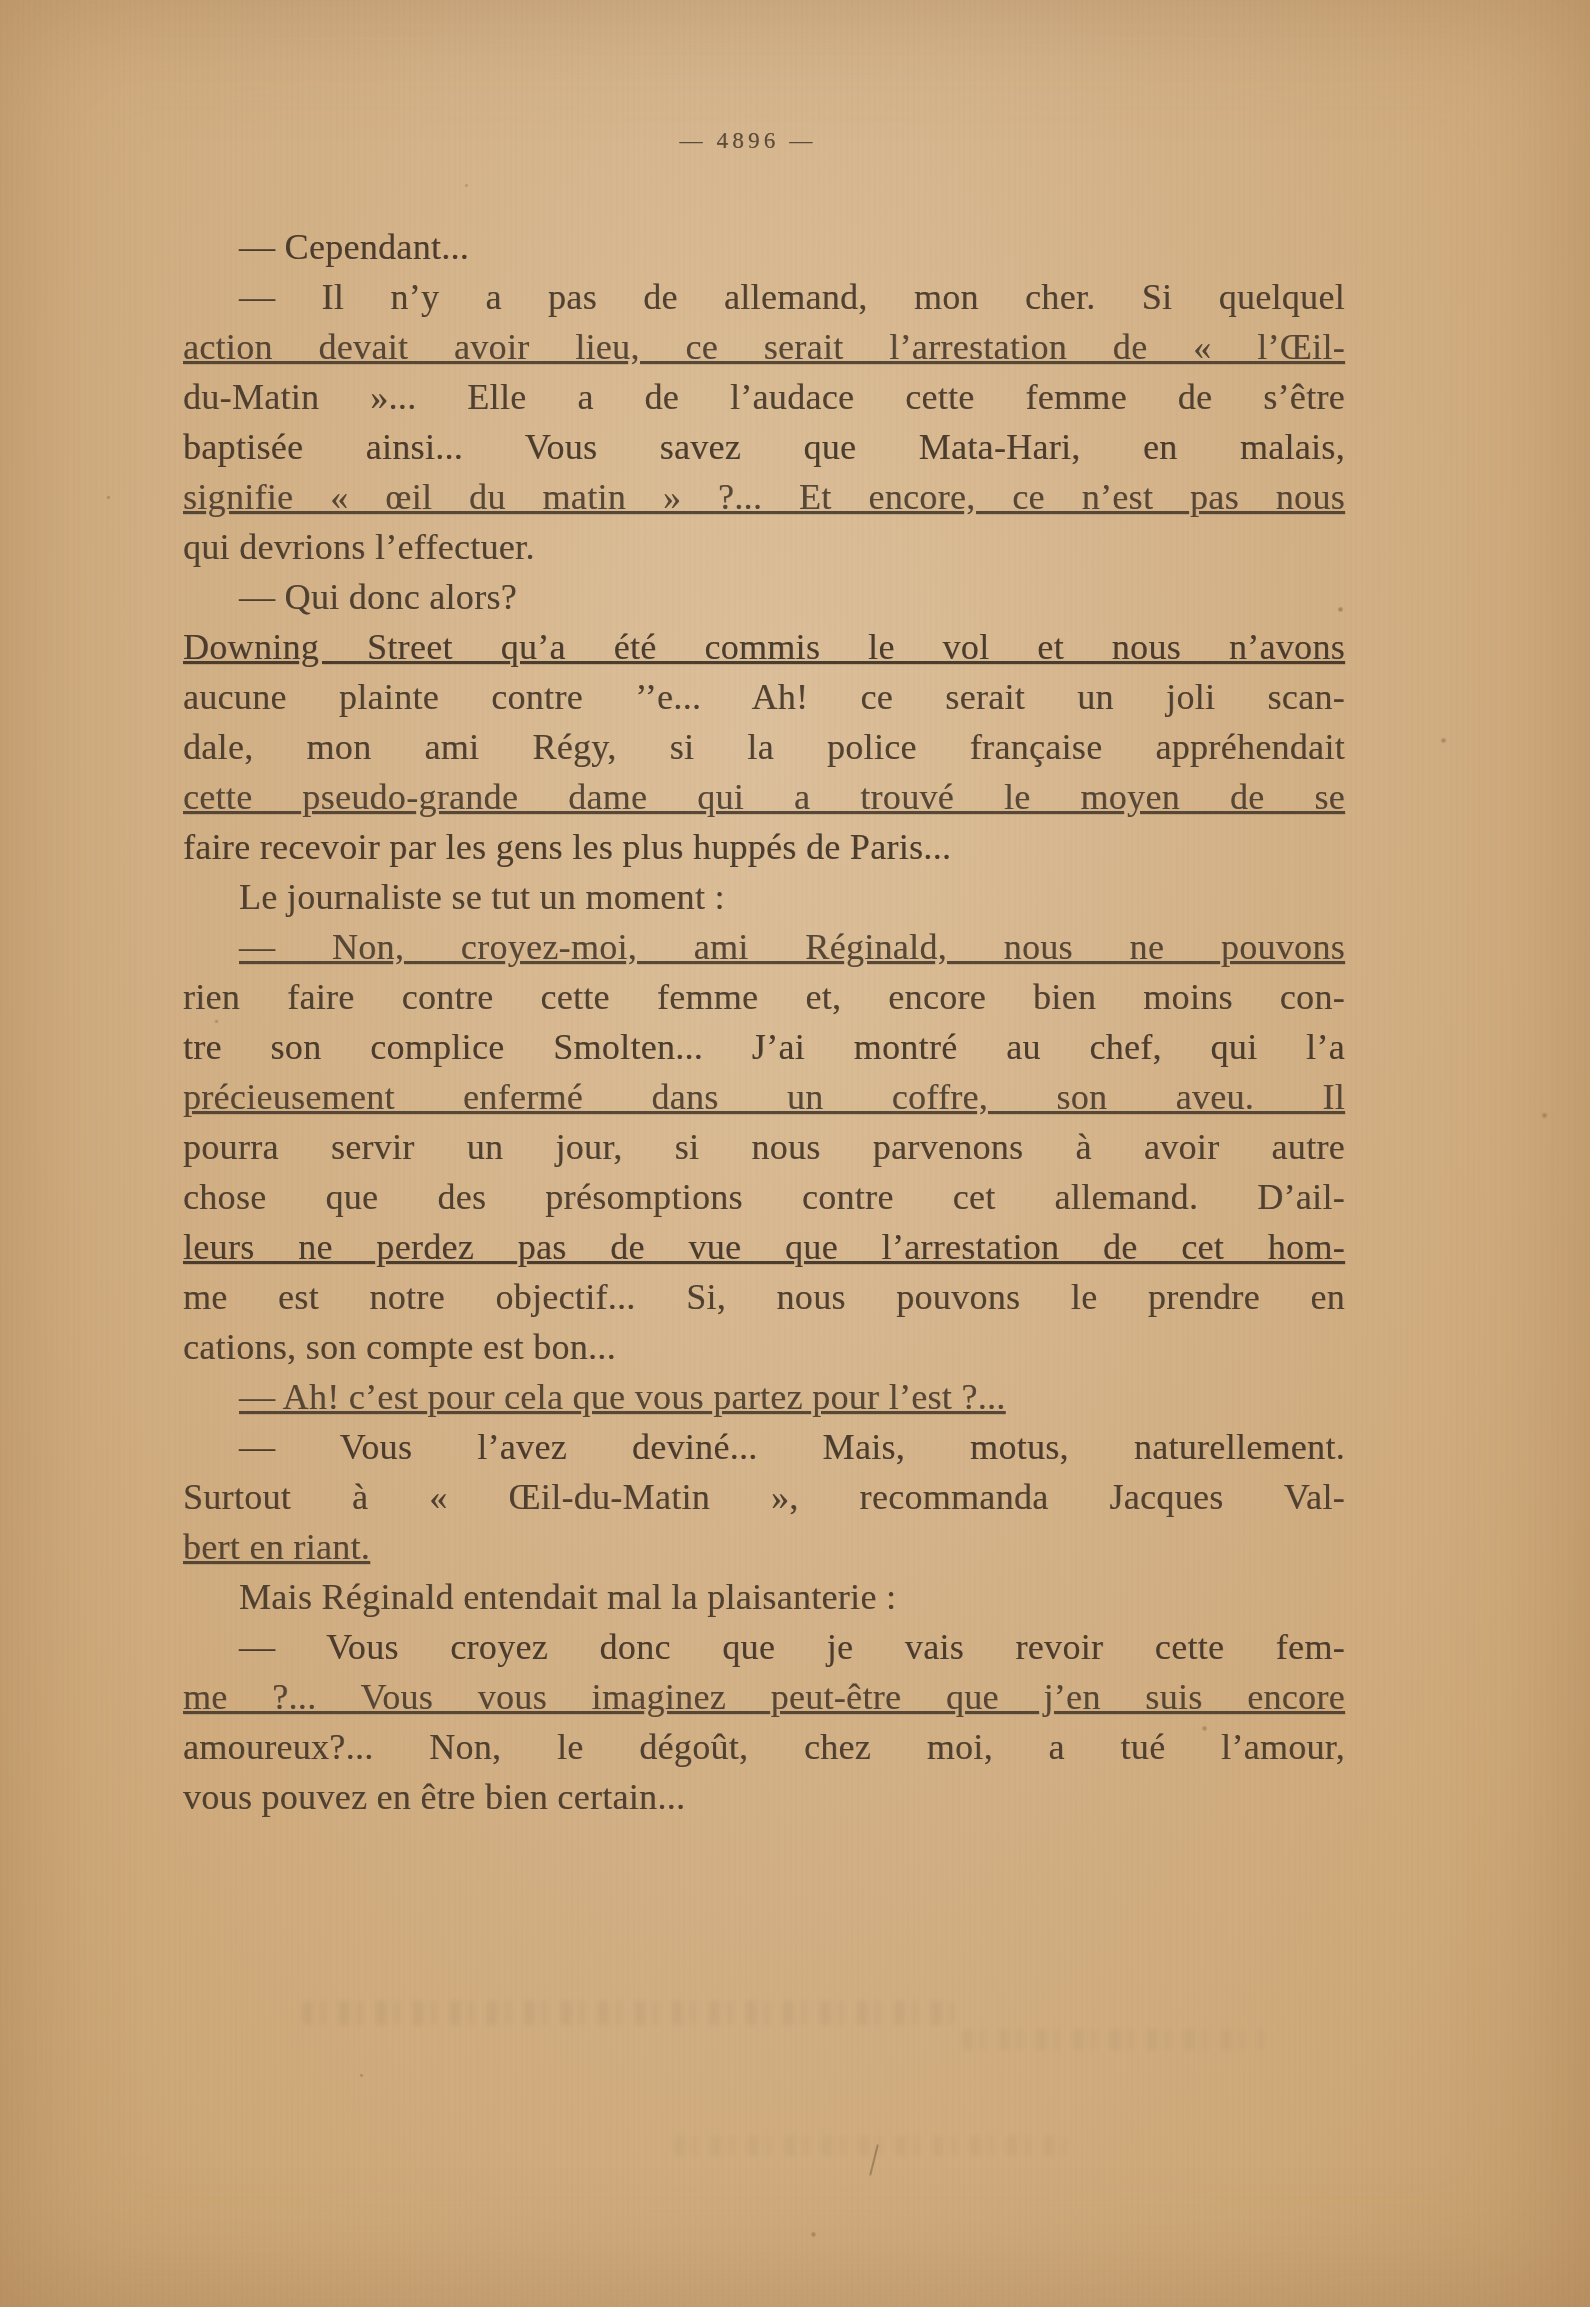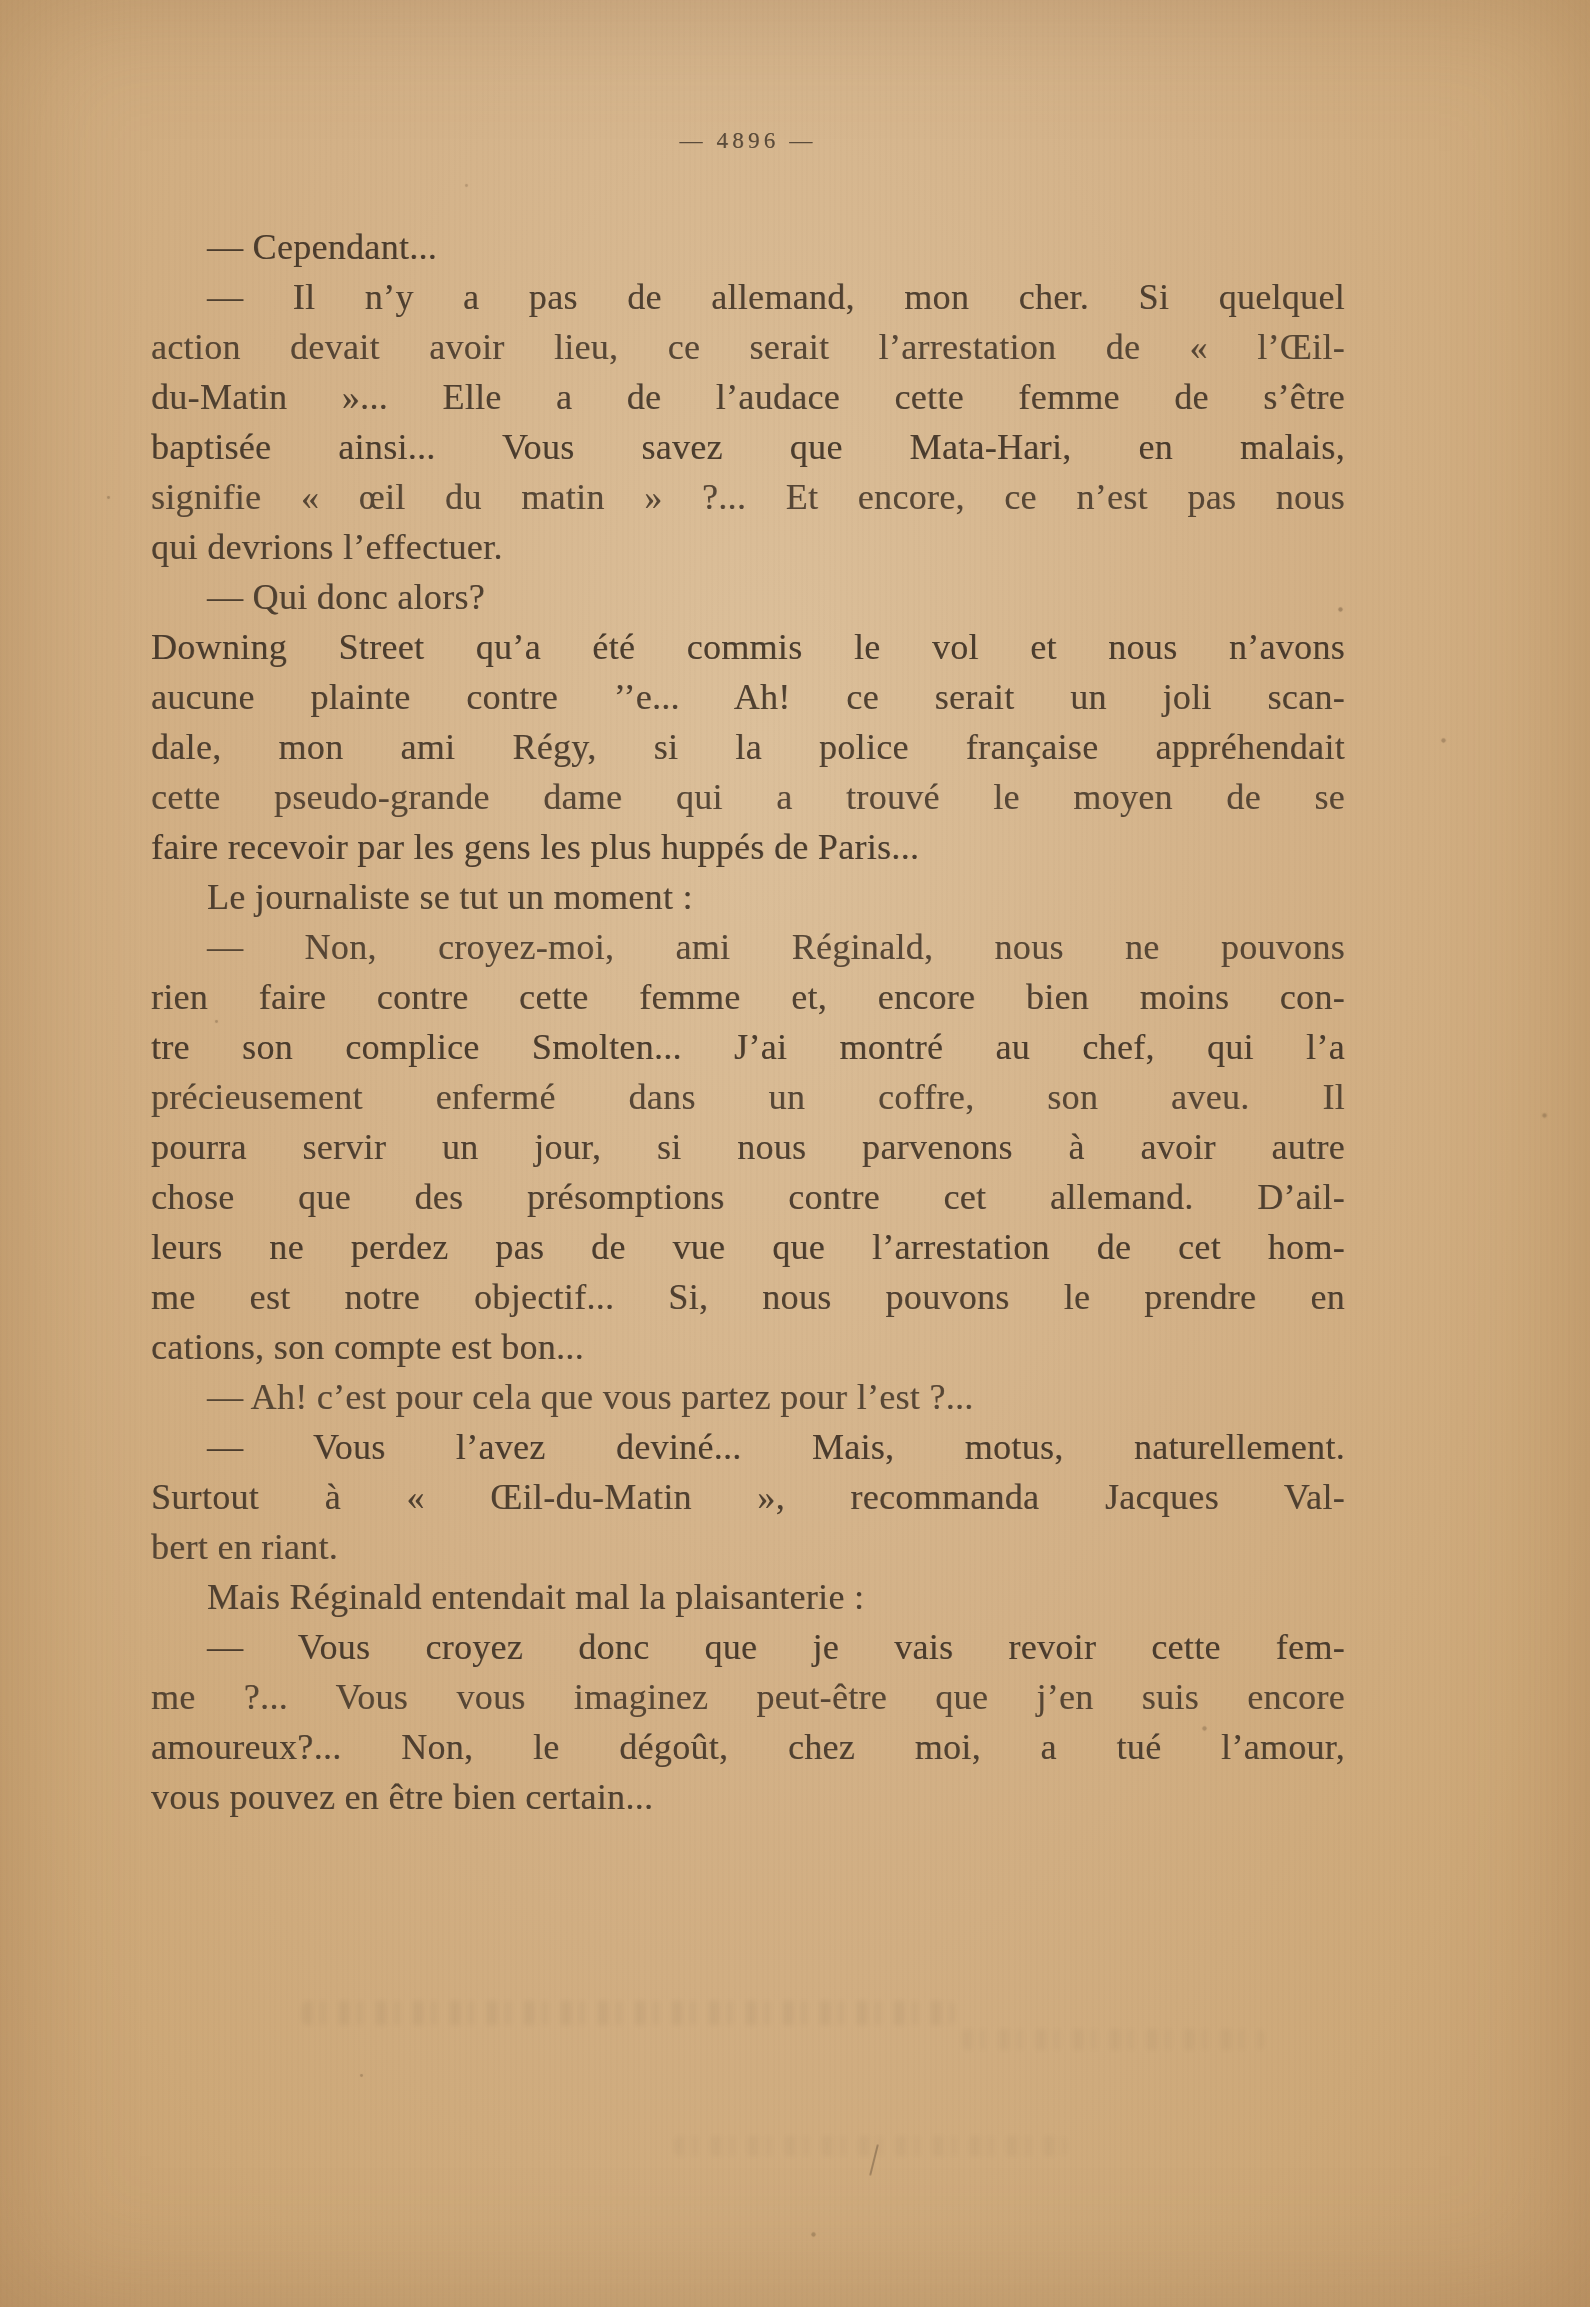--- a/index.html
+++ b/index.html
@@ -41,24 +41,25 @@
     line-height:50px;
     letter-spacing:0.3px;
     text-shadow:0.4px 0.4px 0.6px rgba(70,56,42,0.42);
   }
   .line{
     height:50px;
     white-space:normal;
     text-align:justify;
     text-align-last:justify;
     opacity:.93;
+    margin-left:32px;
   }
   .line.end{ text-align-last:left; }
   .line.indent{ padding-left:56px; }
-  .line:nth-child(3n){ opacity:.88; }
+  .line:nth-child(3n){ opacity:.88;text-decoration:underline; }
   .line:nth-child(4n+1){ opacity:.96; }
 
   
   .smudge{
     position:absolute;
     filter:blur(2.8px);
     opacity:.10;
     background:repeating-linear-gradient(90deg,
       rgba(70,55,40,0.55) 0 9.8px, rgba(70,55,40,0.05) 9.8px 18px,
       rgba(70,55,40,0.4) 18px 24px, rgba(70,55,40,0.02) 24px 37px);

